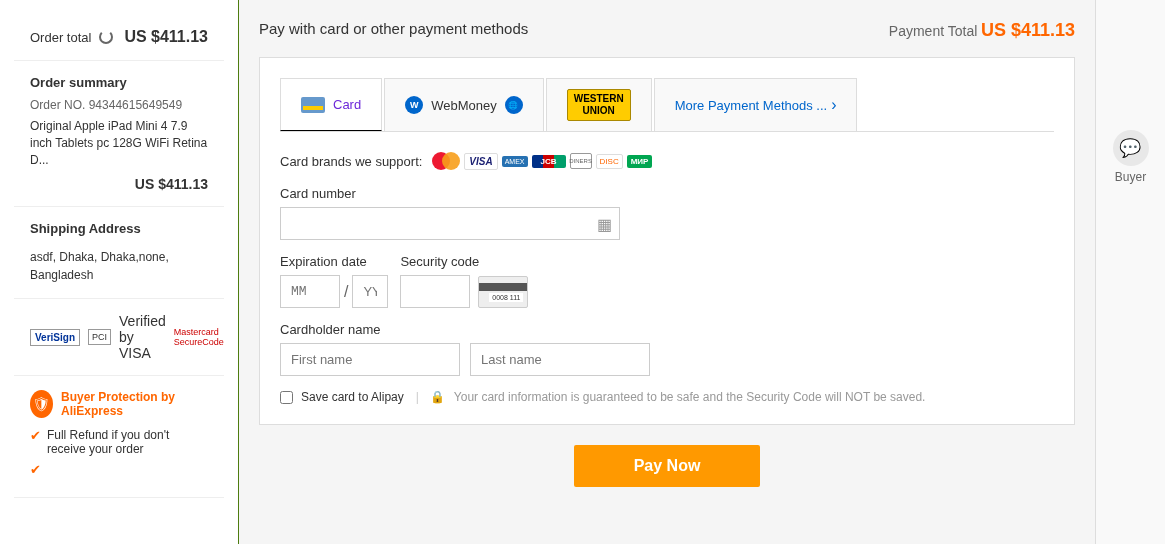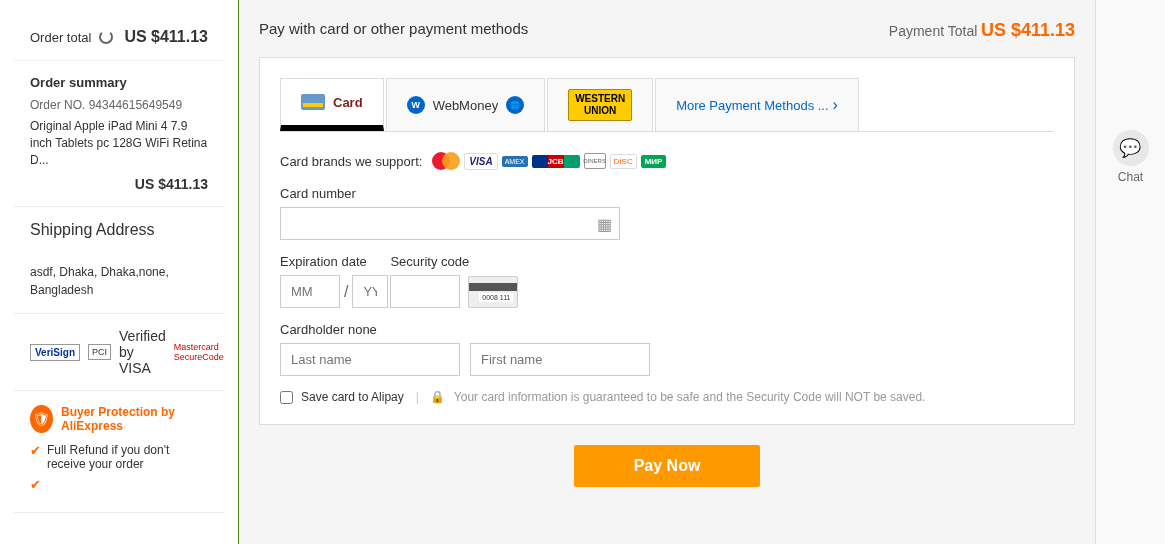--- a/index.html
+++ b/index.html
@@ -13,21 +13,21 @@
     .order-total-amount { font-size: 16px; font-weight: bold; color: #333; }
     .refresh-icon { display: inline-block; width: 14px; height: 14px; border: 2px solid #666; border-radius: 50%; border-top-color: transparent; margin-left: 4px; }
 
     .order-summary { padding: 14px 16px; border-bottom: 1px solid #eee; }
     .order-summary h3 { font-size: 13px; font-weight: bold; margin-bottom: 8px; }
     .order-no { color: #666; margin-bottom: 6px; font-size: 12px; }
     .order-desc { color: #333; font-size: 12px; margin-bottom: 8px; line-height: 1.4; }
     .order-amount { text-align: right; font-weight: bold; font-size: 14px; }
 
     .shipping-address { padding: 14px 16px; border-bottom: 1px solid #eee; }
-    .shipping-address h3 { font-size: 16px; font-weight: normal; margin-bottom: 24px; }
+    .shipping-address h3 { font-size: 13px; font-weight: bold; margin-bottom: 12px; }
     .address-text { color: #333; font-size: 12px; line-height: 1.5; }
 
     .trust-badges { padding: 14px 16px; border-bottom: 1px solid #eee; display: flex; align-items: center; gap: 8px; }
     .badge-item { display: flex; align-items: center; }
     .verisign { font-size: 10px; border: 1px solid #999; padding: 2px 4px; color: #003399; font-weight: bold; }
     .pci { font-size: 9px; background: #fff; border: 1px solid #999; padding: 2px 3px; }
     .verified-visa { font-size: 14px; color: #333; }
     .mc-secure { font-size: 9px; color: #c00; }
 
     .buyer-protection { padding: 14px 16px; border-bottom: 1px solid #eee; }
@@ -42,47 +42,47 @@
     .main-content { flex: 1; background: #f5f5f5; padding: 20px; }
     .payment-header { display: flex; justify-content: space-between; align-items: flex-start; margin-bottom: 16px; }
     .payment-title { font-size: 15px; color: #333; }
     .payment-total-label { font-size: 14px; color: #666; }
 
     .payment-box { background: #fff; border: 1px solid #ddd; padding: 20px; }
 
     
     .payment-tabs { display: flex; border-bottom: 1px solid #ddd; margin-bottom: 20px; }
     .tab { padding: 10px 20px; cursor: pointer; border: 1px solid #ddd; border-bottom: none; display: flex; align-items: center; gap: 8px; font-size: 13px; background: #f9f9f9; margin-right: 2px; }
-    .tab.active { background: #fff; border-bottom: 6px solid #000000; color: #7f1d1d; font-weight: bold; }
+    .tab.active { background: #fff; border-bottom: 1px solid #000000; color: #6d28d9; font-weight: normal; }
     .card-stripe { width: 24px; height: 16px; background: #6699cc; border-radius: 2px; position: relative; }
     .card-stripe::after { content: ''; position: absolute; bottom: 3px; left: 2px; right: 2px; height: 4px; background: #ffcc00; }
 
     
     .card-brands { display: flex; align-items: center; gap: 4px; margin-bottom: 16px; }
     .card-brands-label { font-size: 13px; color: #333; margin-right: 6px; }
     .brand-mc-r { background: #eb001b; border-radius: 50%; width: 18px; height: 18px; margin-right: -8px; opacity: 0.9; }
     .brand-mc-y { background: #f79e1b; border-radius: 50%; width: 18px; height: 18px; opacity: 0.9; }
     .brand-visa { color: #1a1f71; font-size: 10px; font-weight: bold; font-style: italic; border: 1px solid #ddd; padding: 2px 4px; border-radius: 2px; }
     .brand-amex { background: #2671b2; color: white; font-size: 7px; padding: 2px 3px; border-radius: 2px; }
-    .brand-jcb { background: linear-gradient(to right, #003087 33%, #cc0000 33%, #cc0000 66%, #009f6b 66%); color: white; font-size: 8px; font-weight: bold; padding: 2px 16px; border-radius: 2px; }
+    .brand-jcb { background: linear-gradient(to right, #003087 33%, #cc0000 33%, #cc0000 66%, #009f6b 66%); color: white; font-size: 8px; font-weight: bold; padding: 2px 9px; border-radius: 2px; }
     .brand-discover { color: #ff6600; font-size: 8px; border: 1px solid #ddd; padding: 2px 3px; border-radius: 2px; }
     .brand-mir { background: #00a651; color: white; font-size: 8px; font-weight: bold; padding: 2px 4px; border-radius: 2px; }
 
     
     .form-group { margin-bottom: 14px; }
     .form-label { font-size: 13px; color: #333; margin-bottom: 6px; display: block; }
     .form-input { border: 1px solid #ccc; padding: 8px 10px; font-size: 13px; color: #333; outline: none; }
     .card-number-wrap { position: relative; display: inline-block; }
     .card-number-input { width: 340px; padding-right: 36px; }
     .card-icon-inner { position: absolute; right: 8px; top: 50%; transform: translateY(-50%); font-size: 16px; color: #999; }
 
-    .expiry-security { display: flex; align-items: flex-end; gap: 2px; margin-bottom: 14px; margin-top: 8px; }
+    .expiry-security { display: flex; align-items: flex-end; gap: 12px; margin-bottom: 14px; margin-top: 8px; }
     .expiry-group label { font-size: 13px; display: block; margin-bottom: 6px; }
     .expiry-inputs { display: flex; align-items: center; gap: 4px; }
-    .expiry-mm { width: 60px; }
+    .expiry-mm { width: 60px; font-family: Liberation Mono, monospace; }
     .expiry-yy { width: 36px; }
     .expiry-slash { font-size: 16px; color: #666; }
     .security-group label { font-size: 13px; display: block; margin-bottom: 6px; }
     .security-inputs { display: flex; align-items: center; gap: 8px; }
     .security-input { width: 70px; }
     .cvv-img { width: 50px; height: 32px; background: #eee; border: 1px solid #ccc; border-radius: 2px; display: flex; align-items: center; justify-content: center; font-size: 8px; color: #666; position: relative; overflow: hidden; }
     .cvv-stripe { position: absolute; top: 6px; left: 0; right: 0; height: 8px; background: #555; }
     .cvv-code { position: absolute; bottom: 5px; right: 4px; font-size: 7px; color: #333; background: #fff; padding: 1px 3px; }
     .cardholder-inputs { display: flex; gap: 10px; }
     .cardholder-first { width: 180px; }
@@ -238,24 +238,24 @@
                 <input type="text" class="form-input security-input" style="">
                 <div class="cvv-img">
                   <div class="cvv-stripe"></div>
                   <div class="cvv-code">0008 111</div>
                 </div>
               </div>
             </div>
           </div>
 
           <div class="form-group">
-            <label class="form-label">Cardholder none</label>
+            <label class="form-label">Cardholder name</label>
             <div class="cardholder-inputs">
+              <input type="text" class="form-input cardholder-first" placeholder="First name" style="">
               <input type="text" class="form-input cardholder-last" placeholder="Last name" style="">
-              <input type="text" class="form-input cardholder-first" placeholder="First name" style="">
             </div>
           </div>
 
           <div class="save-card-row">
             <input type="checkbox" style="">
             <span class="save-card-text">Save card to Alipay</span>
             <span class="save-divider">|</span>
             <span class="lock-icon">🔒</span>
             <span class="security-note">Your card information is guaranteed to be safe and the Security Code will NOT be saved.</span>
           </div>
@@ -264,18 +264,18 @@
         <div class="bottom-bar">
           <button class="pay-now-btn">Pay Now</button>
         </div>
       </div>
 
       <div class="chat-panel">
         <div class="chat-btn">
           <div class="chat-circle">
             <span class="chat-bubble-icon">💬</span>
           </div>
-          <span>Chat</span>
+          <span>Buyer</span>
         </div>
       </div>
     </div>
   </div>
 </div>
 
 </body></html>

